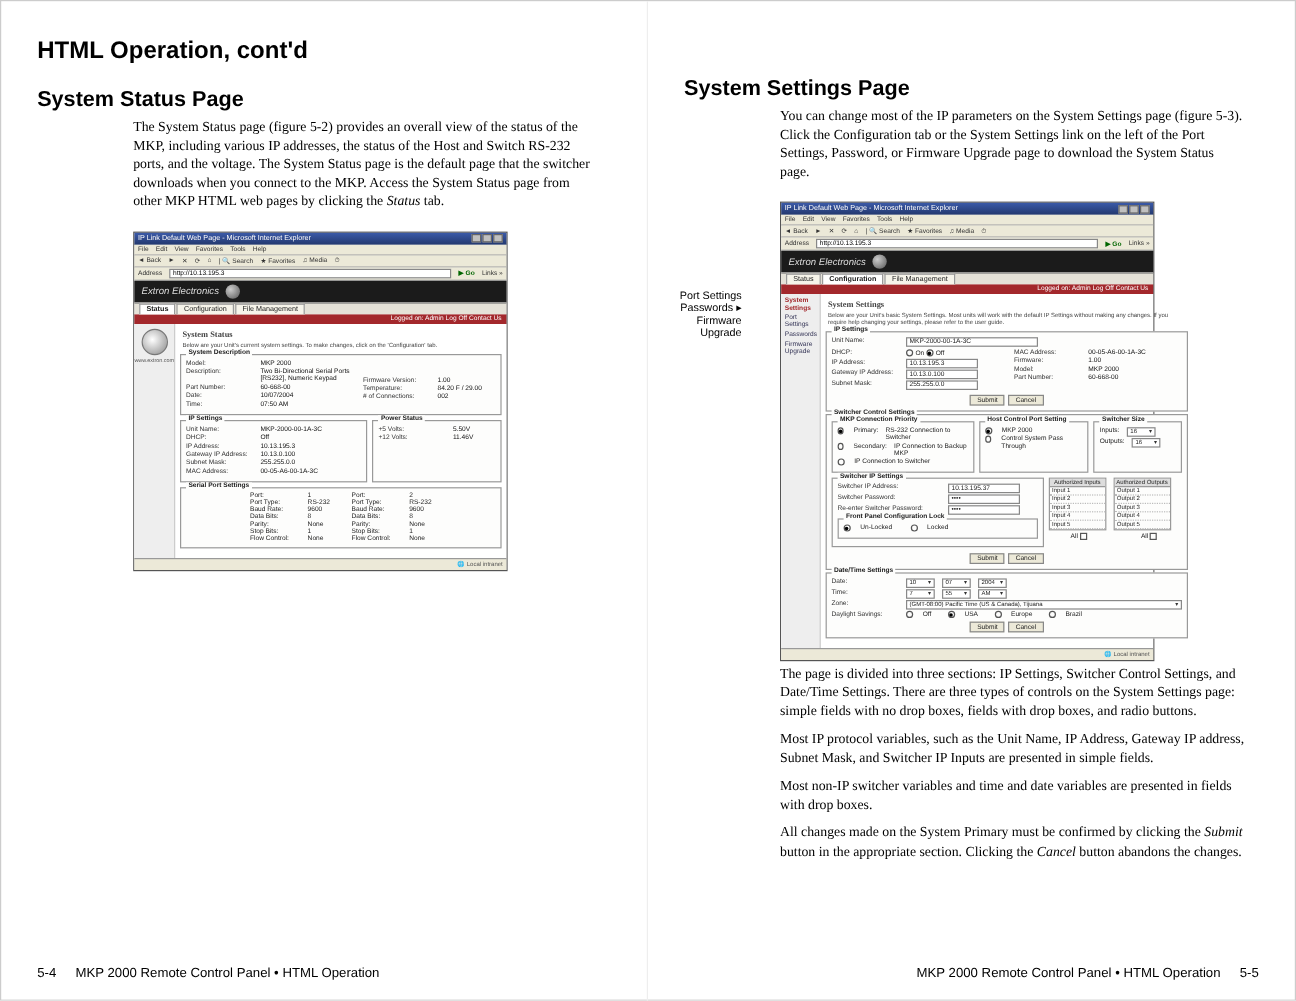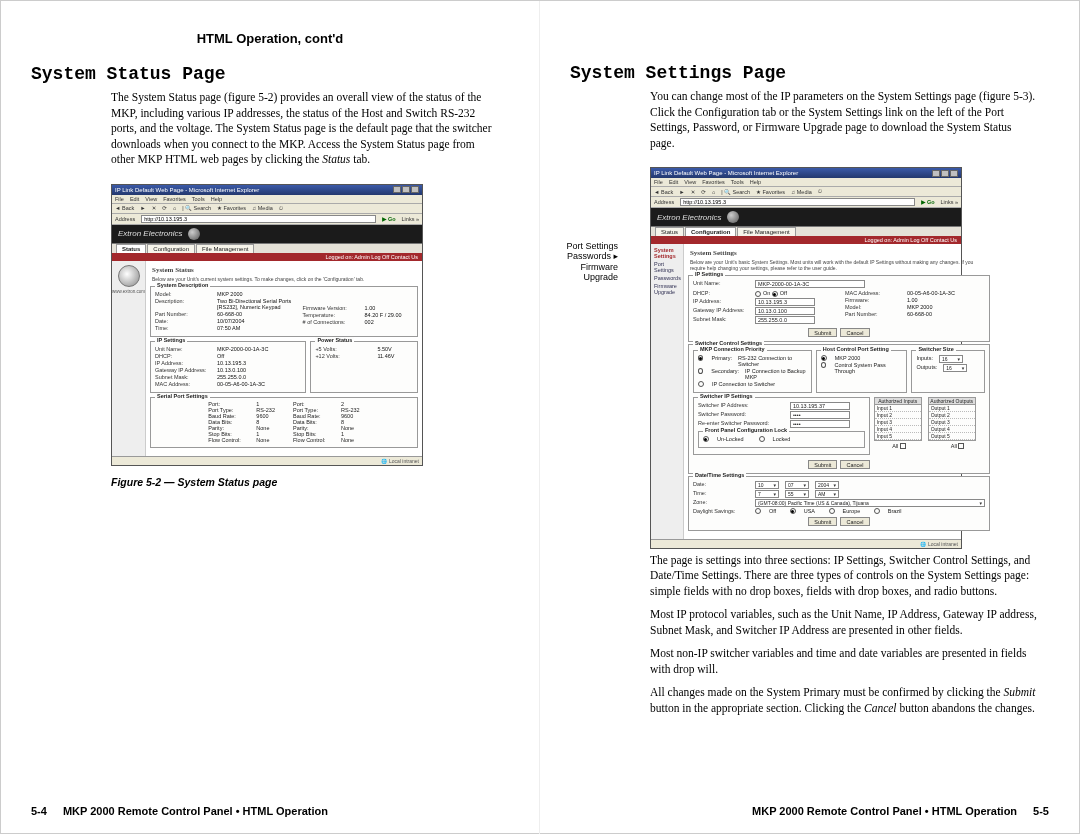--- a/index.html
+++ b/index.html
@@ -19,43 +19,43 @@
     padding: 30px 30px 10px 30px;
     position: relative;
     display: flex; flex-direction: column;
   }
   .page-border-right { border-right: 1px solid #eee; }
   h1.top, h1.section {
     font-family: Arial, Helvetica, sans-serif;
     font-weight: 700;
     margin: 0;
   }
-  h1.top { font-size: 13px; margin-bottom: 12px; text-align: center; }
-  h1.section { font-size: 18px; margin: 6px 0 6px 0; font-family: Liberation Mono, monospace; }
+  h1.top { font-size: 20px; margin-bottom: 12px; }
+  h1.section { font-size: 18px; margin: 6px 0 6px 0; }
   .body, .body2 {
     font-size: 11.5px;
     line-height: 1.35;
     margin-left: 80px;
     margin-right: 10px;
   }
   .body p, .body2 p { margin: 0 0 8px 0; }
   .body .ital, .body2 .ital { font-style: italic; }
   .figure-block {
     margin: 8px 0 4px 80px;
   }
   .figure-caption {
     font-family: Arial, Helvetica, sans-serif;
     font-weight: 700; font-style: italic;
     font-size: 10.5px;
     margin: 6px 0 10px 80px;
   }
   .footer {
     position: absolute; bottom: 18px; left: 30px; right: 30px;
     font-family: Arial, Helvetica, sans-serif;
-    font-weight: 700; font-size: 11px;
+    font-weight: 400; font-size: 11px;
     display: flex; gap: 16px; align-items: baseline;
   }
   .footer.right { justify-content: flex-end; }
   .pgnum { }
   
   .shot {
     width: 312px; border: 1px solid #555;
     font-family: Tahoma, Arial, sans-serif;
     font-size: 5.5px; color: #222;
     background: #fff;
@@ -400,21 +400,20 @@
                       <span>None</span>
                     </div>
                 </div>
               </div>
             </div>
           </div>
         </div>
         <div class="statusbar"><span>🌐 </span><span>Local intranet</span></div>
       </div>
     </div>
-    <div class="figure-caption">Figure 5-2 — System Status page</div>
 
     <div class="footer">
       <span class="pgnum">5-4</span>
       <span>MKP 2000 Remote Control Panel • HTML Operation</span>
     </div>
   </div>
 
   <div class="page">
     <h1 class="section" style="margin-top:32px">System Settings Page</h1>
     <div class="body2">
@@ -659,23 +658,23 @@
                   <span class="btn">Cancel</span>
                 </div>
             </div>
           </div>
         </div>
         <div class="statusbar"><span>🌐 </span><span>Local intranet</span></div>
       </div>
     </div>
 
     <div class="body2">
-      <p>The page is settings into three sections: IP Settings, Switcher Control Settings, and Date/Time Settings.  There are three types of controls on the System Settings page: simple fields with no drop boxes, fields with drop boxes, and radio buttons.</p>
-      <p>Most IP protocol variables, such as the Unit Name, IP Address, Gateway IP address, Subnet Mask, and Switcher IP Address are presented in other fields.</p>
-      <p>Most non-IP switcher variables and time and date variables are presented in fields with drop will.</p>
+      <p>The page is divided into three sections: IP Settings, Switcher Control Settings, and Date/Time Settings.  There are three types of controls on the System Settings page: simple fields with no drop boxes, fields with drop boxes, and radio buttons.</p>
+      <p>Most IP protocol variables, such as the Unit Name, IP Address, Gateway IP address, Subnet Mask, and Switcher IP Inputs are presented in simple fields.</p>
+      <p>Most non-IP switcher variables and time and date variables are presented in fields with drop boxes.</p>
       <p>
         <span>All changes made on the System Primary must be confirmed by clicking the </span><span class="ital">Submit</span><span> button in the appropriate section.  Clicking the </span><span class="ital">Cancel</span><span> button abandons the changes.</span>
       </p>
     </div>
 
     <div class="footer right">
       <span>MKP 2000 Remote Control Panel • HTML Operation</span>
       <span class="pgnum">5-5</span>
     </div>
   </div>

